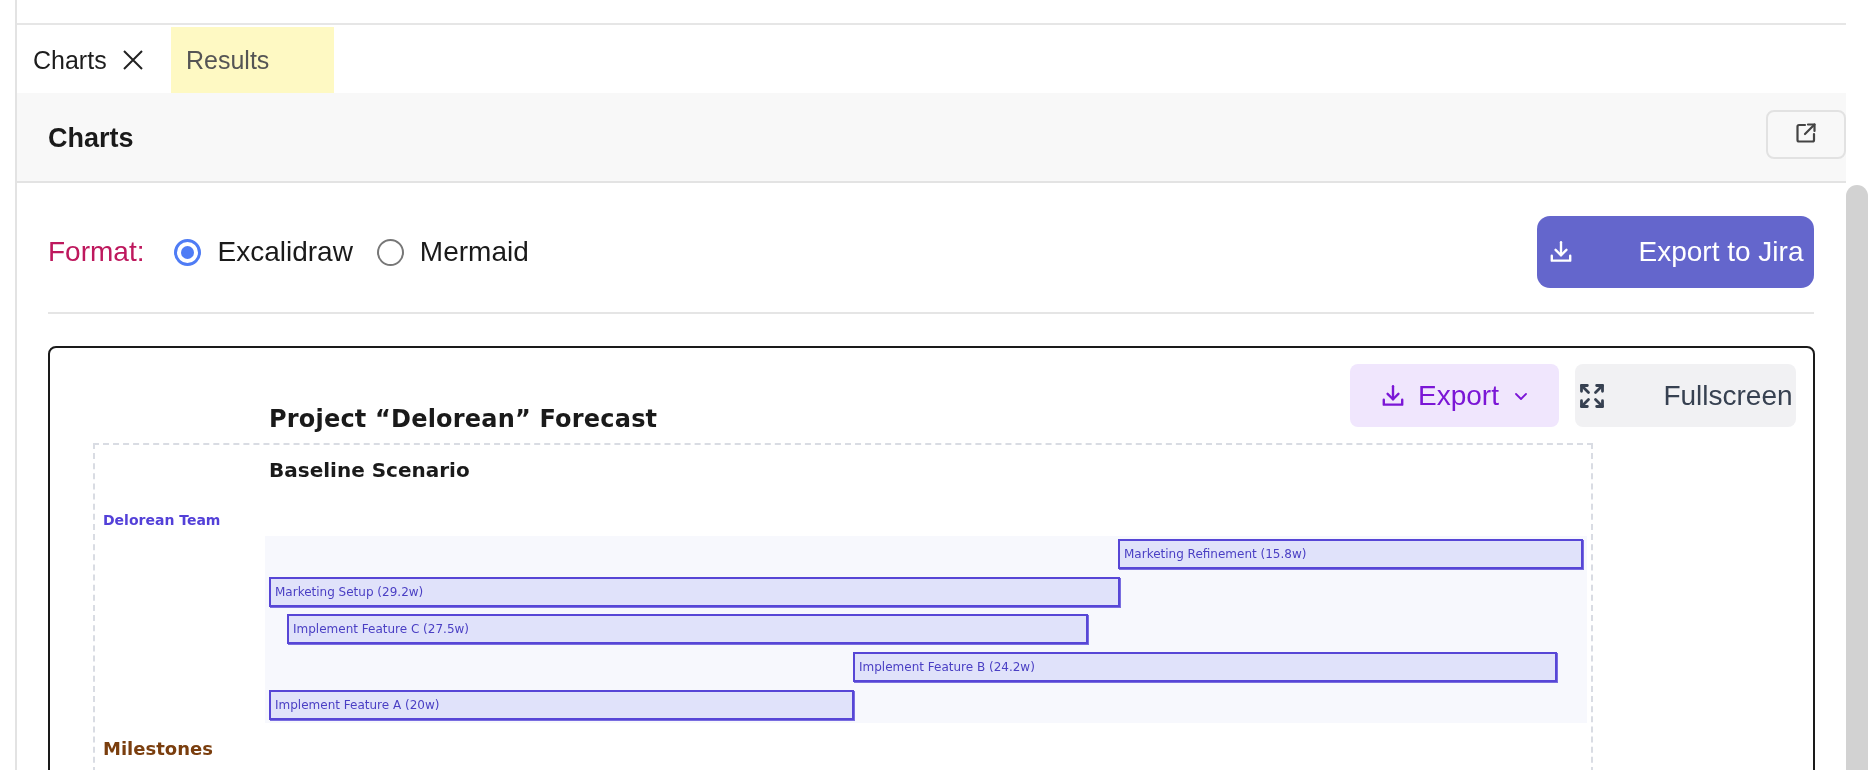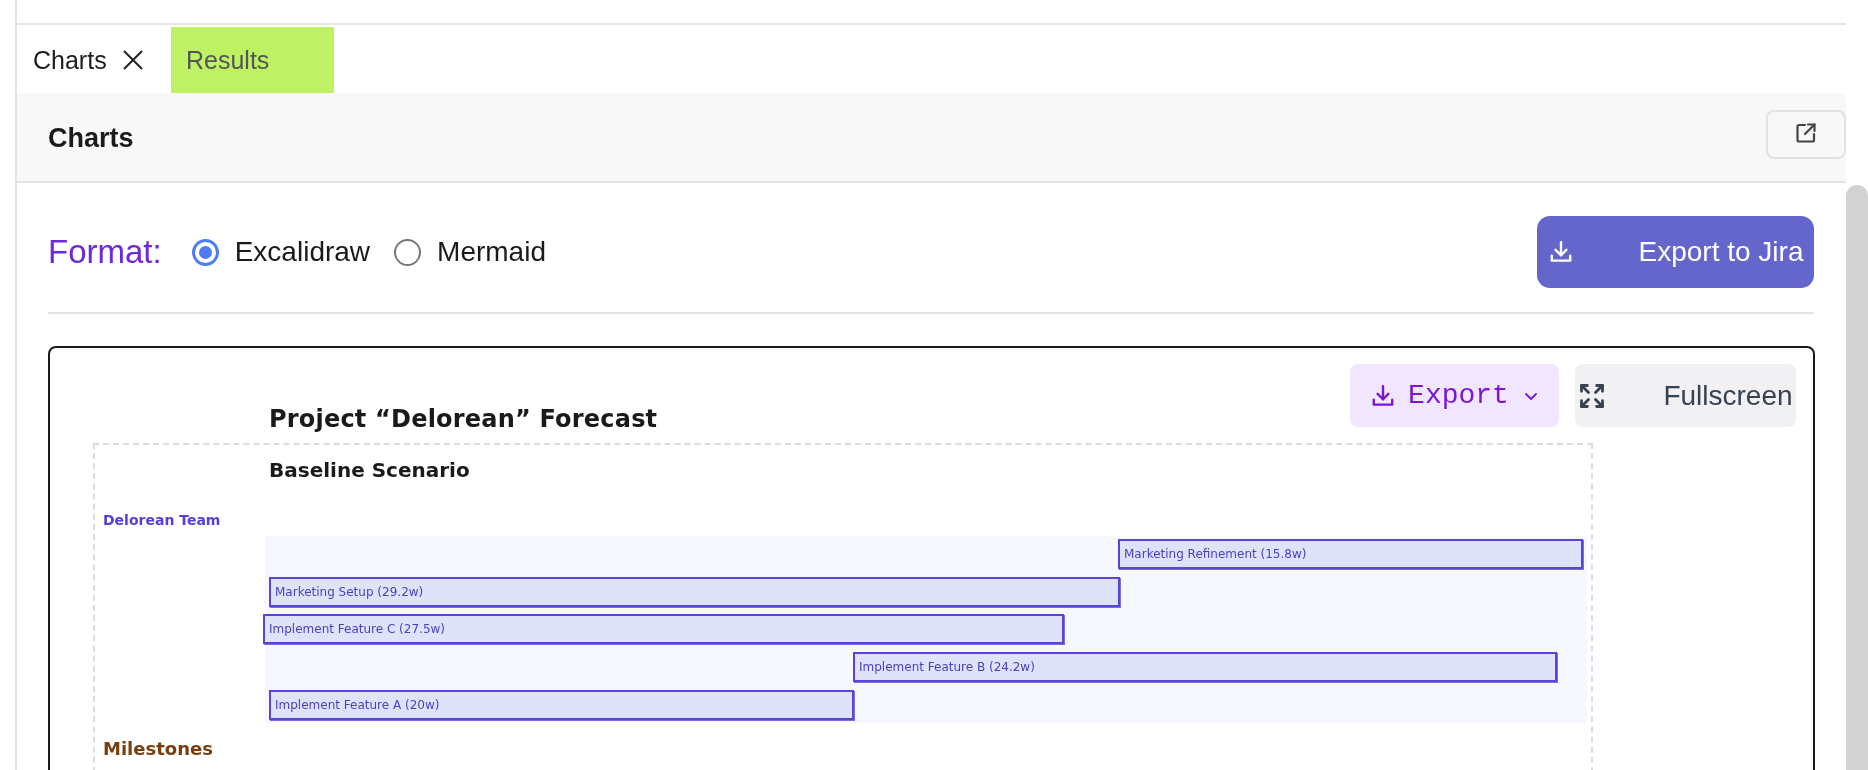--- a/index.html
+++ b/index.html
@@ -5,45 +5,45 @@
     * { box-sizing: border-box; margin: 0; padding: 0; }
     html, body { width: 1868px; height: 770px; overflow: hidden; background: #ffffff; }
     body { position: relative; font-family: "Liberation Sans", sans-serif; color: #1f1f1f; }
 
     .left-rule { position: absolute; left: 15px; top: 0; width: 2px; height: 770px; background: #e3e3e3; }
     .top-strip { position: absolute; left: 17px; top: 0; right: 22px; height: 25px; background: #fff; border-bottom: 2px solid #e6e6e6; }
 
     .tabs { position: absolute; left: 17px; top: 27px; height: 66px; display: flex; }
     .tab { height: 66px; display: flex; align-items: center; font-size: 25px; cursor: pointer; }
     .tab.active { width: 154px; background: #fff; padding-left: 16px; color: #1d1d1d; }
-    .tab.inactive { width: 163px; background: #bef264; padding-left: 15px; color: #555; }
+    .tab.inactive { width: 163px; background: #fef9c3; padding-left: 15px; color: #555; }
     .tab .close { margin-left: 14px; width: 24px; height: 24px; display: inline-flex; align-items: center; justify-content: center; }
 
     .panel-header { position: absolute; left: 17px; top: 93px; width: 1829px; height: 90px; background: #f8f8f8; border-bottom: 2px solid #e3e3e3; }
     .panel-title { position: absolute; left: 31px; top: 30px; font-size: 27px; font-weight: bold; color: #1a1a1a; }
     .popout-btn { position: absolute; left: 1749px; top: 17px; width: 80px; height: 49px; border: 2px solid #e2e2e2; border-radius: 8px; background: #f8f8f8; display: flex; align-items: center; justify-content: center; cursor: pointer; }
 
     .scrollbar { position: absolute; left: 1846px; top: 185px; width: 22px; height: 585px; background: #d2d2d2; border-radius: 11px 11px 0 0; }
 
     .format-row { position: absolute; left: 48px; top: 227px; height: 50px; display: flex; align-items: center; }
-    .format-label { font-size: 33px; color: #6d28d9; margin-right: 30px; }
+    .format-label { font-size: 28px; color: #be185d; margin-right: 30px; }
     .radio-opt { display: flex; align-items: center; margin-right: 24px; cursor: pointer; }
     .radio { width: 27px; height: 27px; border-radius: 50%; border: 2px solid #777; background: #fff; margin-right: 16px; position: relative; }
     .radio.checked { border: 3px solid #4f7cf5; }
     .radio.checked::after { content: ""; position: absolute; left: 4px; top: 4px; width: 13px; height: 13px; border-radius: 50%; background: #4f7cf5; }
     .radio-label { font-size: 28px; color: #1a1a1a; }
 
     .jira-btn { position: absolute; left: 1537px; top: 216px; width: 277px; height: 72px; background: #6466cc; color: #fff; border-radius: 13px; display: flex; align-items: center; justify-content: center; font-size: 28px; cursor: pointer; gap: 45px; }
     .jira-btn svg { margin-right: 20px; }
 
     .divider { position: absolute; left: 48px; top: 312px; width: 1766px; height: 2px; background: #e5e5e5; }
 
     .chart-box { position: absolute; left: 48px; top: 346px; width: 1767px; height: 440px; border: 2.5px solid #1a1a1a; border-radius: 8px; background: #fff; overflow: hidden; }
 
-    .export-btn { position: absolute; left: 1350px; top: 364px; width: 209px; height: 63px; background: #f0e6fd; border-radius: 8px; color: #7b16d6; font-size: 28px; display: flex; align-items: center; justify-content: center; cursor: pointer; font-family: Liberation Mono, monospace; }
+    .export-btn { position: absolute; left: 1350px; top: 364px; width: 209px; height: 63px; background: #f0e6fd; border-radius: 8px; color: #7b16d6; font-size: 28px; display: flex; align-items: center; justify-content: center; cursor: pointer; }
     .export-btn .dl { margin-right: 12px; }
     .export-btn .chev { margin-left: 14px; }
     .fullscreen-btn { position: absolute; left: 1575px; top: 364px; width: 221px; height: 63px; background: #f1f1f3; border-radius: 8px; color: #374151; font-size: 28px; display: flex; align-items: center; justify-content: center; cursor: pointer; gap: 43px; }
     .fullscreen-btn svg { margin-right: 14px; }
 
     .hand { font-family: "DejaVu Sans", sans-serif; }
     .chart-title { position: absolute; left: 269px; top: 405px; font-size: 24px; font-weight: bold; color: #1a1a1a; letter-spacing: 0.2px; }
     .dashed-frame { position: absolute; left: 93px; top: 443px; width: 1500px; height: 340px; border: 2px dashed #d9dce3; border-bottom: none; }
     .chart-subtitle { position: absolute; left: 269px; top: 458px; font-size: 20px; font-weight: bold; color: #1a1a1a; }
     .team-label { position: absolute; left: 103px; top: 512px; font-size: 14px; font-weight: bold; color: #5340d8; }
@@ -112,21 +112,21 @@
 <div class="chart-box"></div>
 
 <div class="hand chart-title">Project “Delorean” Forecast</div>
 <div class="dashed-frame"></div>
 <div class="hand chart-subtitle">Baseline Scenario</div>
 <div class="hand team-label">Delorean Team</div>
 <div class="lane-bg"></div>
 
 <div class="hand bar" style="left:1118px; top:539px; width:465px;">Marketing Refinement (15.8w)</div>
 <div class="hand bar" style="left:269px; top:577px; width:851px;">Marketing Setup (29.2w)</div>
-<div class="hand bar" style="left:263px; top:614px; width:801px;">Implement Feature C (27.5w)</div>
+<div class="hand bar" style="left:287px; top:614px; width:801px;">Implement Feature C (27.5w)</div>
 <div class="hand bar" style="left:853px; top:652px; width:704px;">Implement Feature B (24.2w)</div>
 <div class="hand bar" style="left:269px; top:690px; width:585px;">Implement Feature A (20w)</div>
 
 <div class="hand milestones-label">Milestones</div>
 
 <div class="export-btn">
   <svg class="dl" width="26" height="26" viewBox="0 0 24 24" fill="none" stroke="#7b16d6" stroke-width="2.2" stroke-linecap="round" stroke-linejoin="round">
     <path d="M12 3 V15"></path>
       <path d="M7 10 L12 15 L17 10"></path>
       <path d="M3.5 15.5 V20 H20.5 V15.5"></path>

